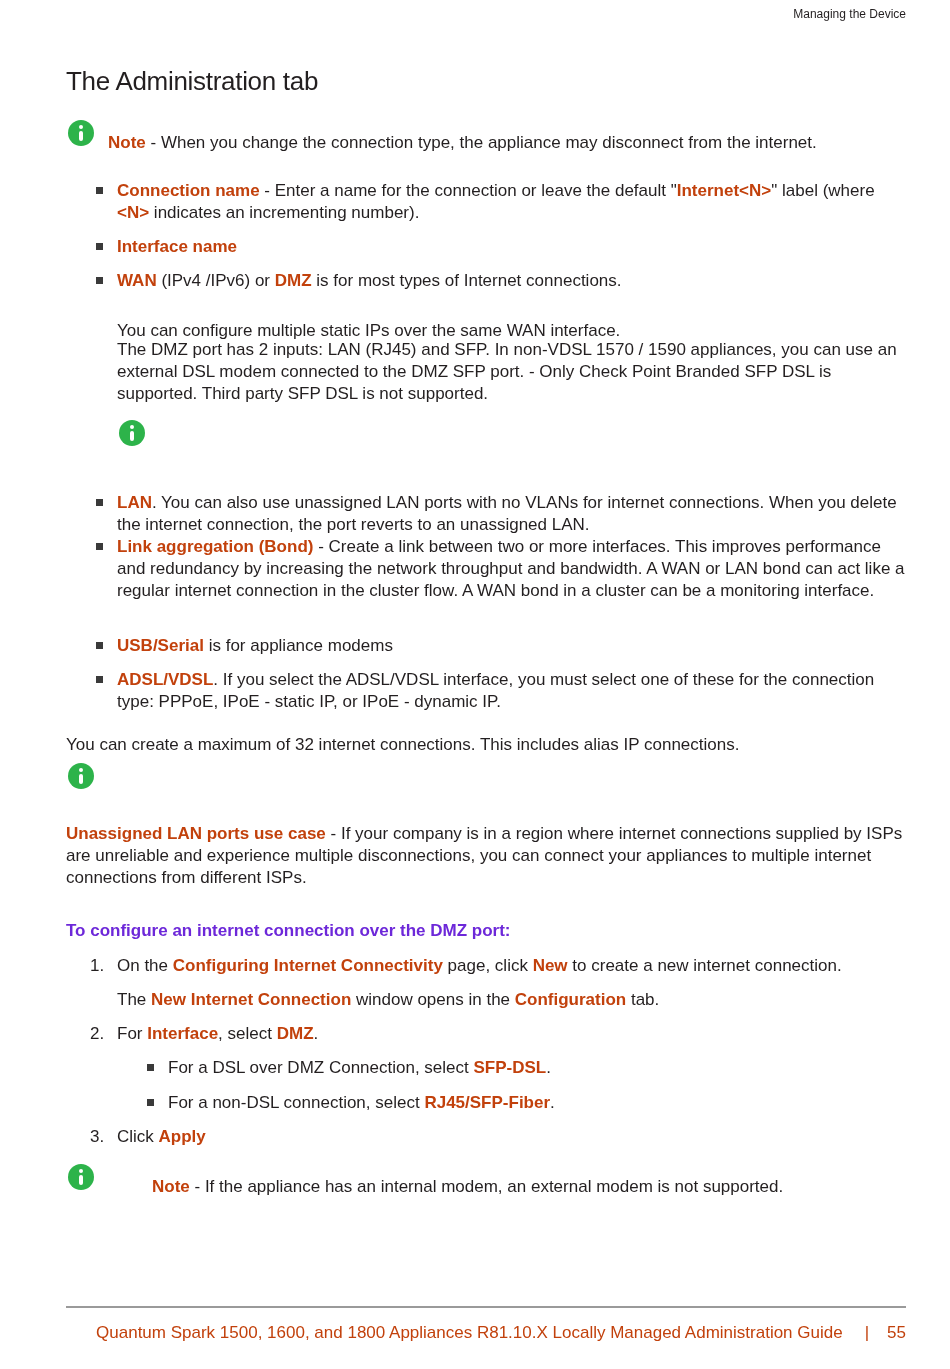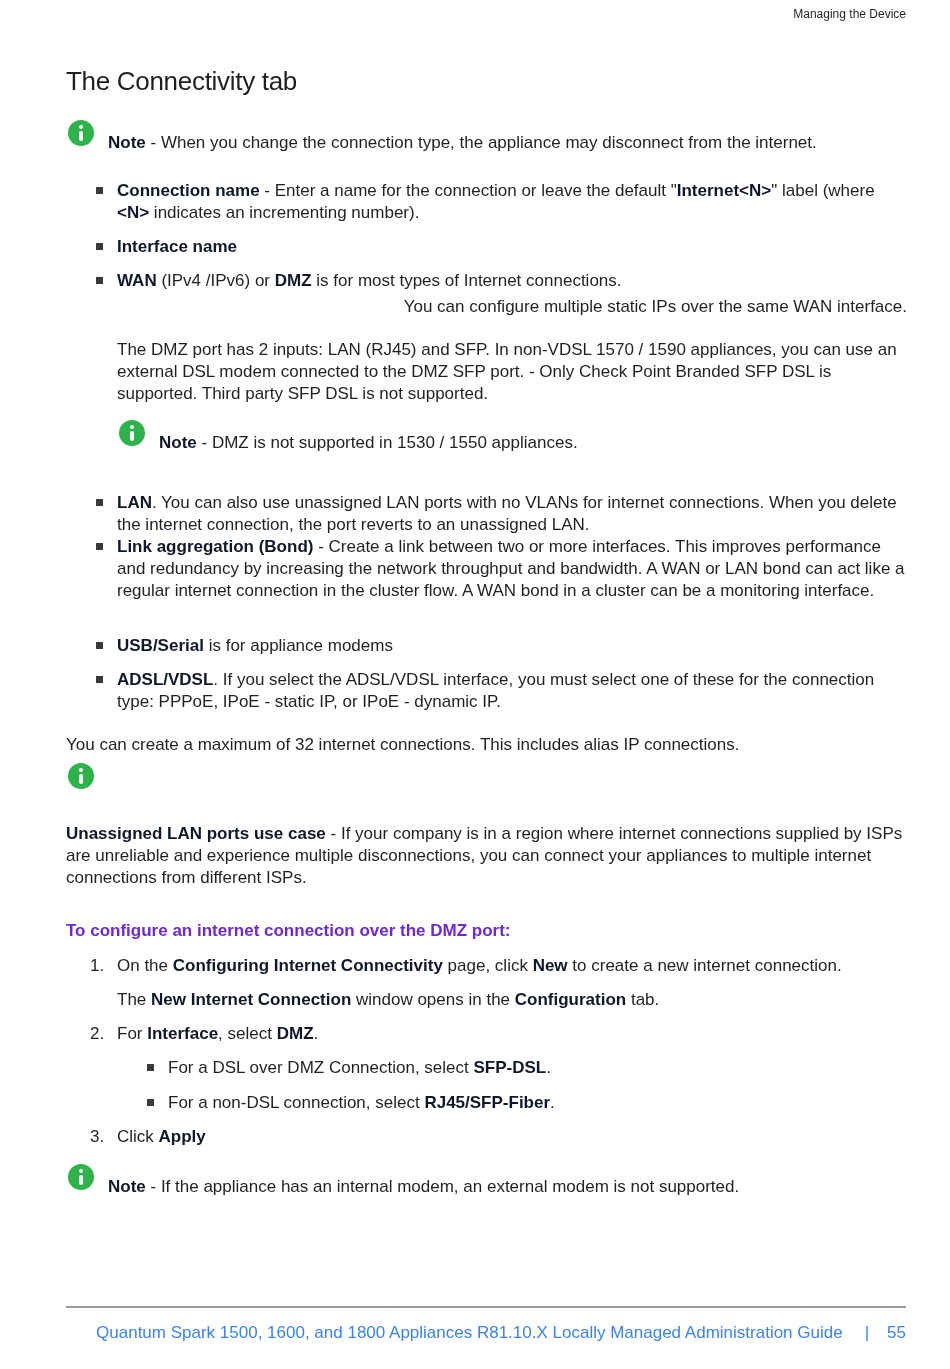--- a/index.html
+++ b/index.html
@@ -5,21 +5,21 @@
     * { box-sizing: border-box; margin: 0; padding: 0; }
     html, body { width: 950px; height: 1369px; background: #ffffff; }
     body {
       position: relative;
       font-family: "Liberation Sans", sans-serif;
       color: #231f20;
       font-size: 17px;
       line-height: 22px;
       overflow: hidden;
     }
-    b { font-weight: bold; color: #0f172a; }
+    b { font-weight: bold; color: #c2410c; }
     .running-header {
       position: absolute; right: 44px; top: 3px;
       font-size: 12px; color: #231f20;
     }
     .page-title {
       position: absolute; left: 66px; top: 64px;
       font-size: 26px; line-height: 34px; font-weight: normal; color: #231f20;
       letter-spacing: -0.3px;
     }
     .note { position: absolute; display: flex; align-items: flex-start; }
@@ -50,57 +50,56 @@
     .sub-bullet .sq {
       position: absolute; left: 0; top: 7px;
       width: 7px; height: 7px; background: #3a3a3a;
     }
     .sub-bullet .body { margin-left: 21px; white-space: nowrap; }
     .footer-rule {
       position: absolute; left: 66px; top: 1306px; width: 840px; height: 2px;
       background: #9a9a9a;
     }
     .footer {
-      position: absolute; right: 44px; top: 1322px; font-size: 17px; color: #3b82f6;
+      position: absolute; right: 44px; top: 1322px; font-size: 17px; color: #c2410c;
       white-space: nowrap;
     }
     .footer .sep { margin: 0 18px 0 22px; }
   </style>
 </head>
 <body>
 
 <div class="running-header">Managing the Device</div>
 
-<h1 class="page-title">The Connectivity tab</h1>
+<h1 class="page-title">The Administration tab</h1>
 
 <div class="note" style="left:68px; top:120px;">
   <span class="icon"></span>
   <span class="text"><b>Note</b><span> - When you change the connection type, the appliance may disconnect from the internet.</span></span>
 </div>
 
 <div class="bullet-item" style="top:180px;">
   <span class="sq"></span>
   <div class="body"><b>Connection name</b><span> - Enter a name for the connection or leave the default "</span><b>Internet&lt;N&gt;</b><span>" label (where </span><b>&lt;N&gt;</b><span> indicates an incrementing number).</span></div>
 </div>
 
 <div class="bullet-item" style="top:236px;">
   <span class="sq"></span>
   <div class="body"><b>Interface name</b></div>
 </div>
 
 <div class="bullet-item" style="top:270px;">
   <span class="sq"></span>
   <div class="body"><b>WAN</b><span> (IPv4 /IPv6) or </span><b>DMZ</b><span> is for most types of Internet connections.</span></div>
 </div>
-<div class="para" style="left:117px; top:296px; width:790px;text-align:right;">You can configure multiple static IPs over the same WAN interface.</div>
+<div class="para" style="left:117px; top:320px; width:790px;">You can configure multiple static IPs over the same WAN interface.</div>
 <div class="para" style="left:117px; top:339px; width:790px;">The DMZ port has 2 inputs: LAN (RJ45) and SFP. In non-VDSL 1570 / 1590 appliances, you can use an external DSL modem connected to the DMZ SFP port. - Only Check Point Branded SFP DSL is supported. Third party SFP DSL is not supported.</div>
 
 <div class="note" style="left:119px; top:420px;">
   <span class="icon"></span>
-  <span class="text"><b>Note</b><span> - DMZ is not supported in 1530 / 1550 appliances.</span></span>
 </div>
 
 <div class="bullet-item" style="top:480px;margin-top:12px;">
   <span class="sq"></span>
   <div class="body"><b>LAN</b><span>. You can also use unassigned LAN ports with no VLANs for internet connections. When you delete the internet connection, the port reverts to an unassigned LAN.</span></div>
 </div>
 
 <div class="bullet-item" style="top:536px;">
   <span class="sq"></span>
   <div class="body"><b>Link aggregation (Bond)</b><span> - Create a link between two or more interfaces. This improves performance and redundancy by increasing the network throughput and bandwidth. A WAN or LAN bond can act like a regular internet connection in the cluster flow. A WAN bond in a cluster can be a monitoring interface.</span></div>
@@ -143,21 +142,21 @@
 <div class="sub-bullet" style="top:1092px;">
   <span class="sq"></span>
   <div class="body"><span>For a non-DSL connection, select </span><b>RJ45/SFP-Fiber</b><span>.</span></div>
 </div>
 
 <div class="step" style="top:1126px;">
   <span class="num">3.</span>
   <div class="body"><span>Click </span><b>Apply</b></div>
 </div>
 
-<div class="note" style="left:68px; top:1164px;">
+<div class="note" style="left:68px; top:1164px;gap:44px;">
   <span class="icon"></span>
   <span class="text"><b>Note</b><span> - If the appliance has an internal modem, an external modem is not supported.</span></span>
 </div>
 
 <div class="footer-rule"></div>
 <div class="footer">
   <span>Quantum Spark 1500, 1600, and 1800 Appliances R81.10.X Locally Managed Administration Guide</span><span class="sep">|</span><span>55</span>
 </div>
 
 </body></html>

